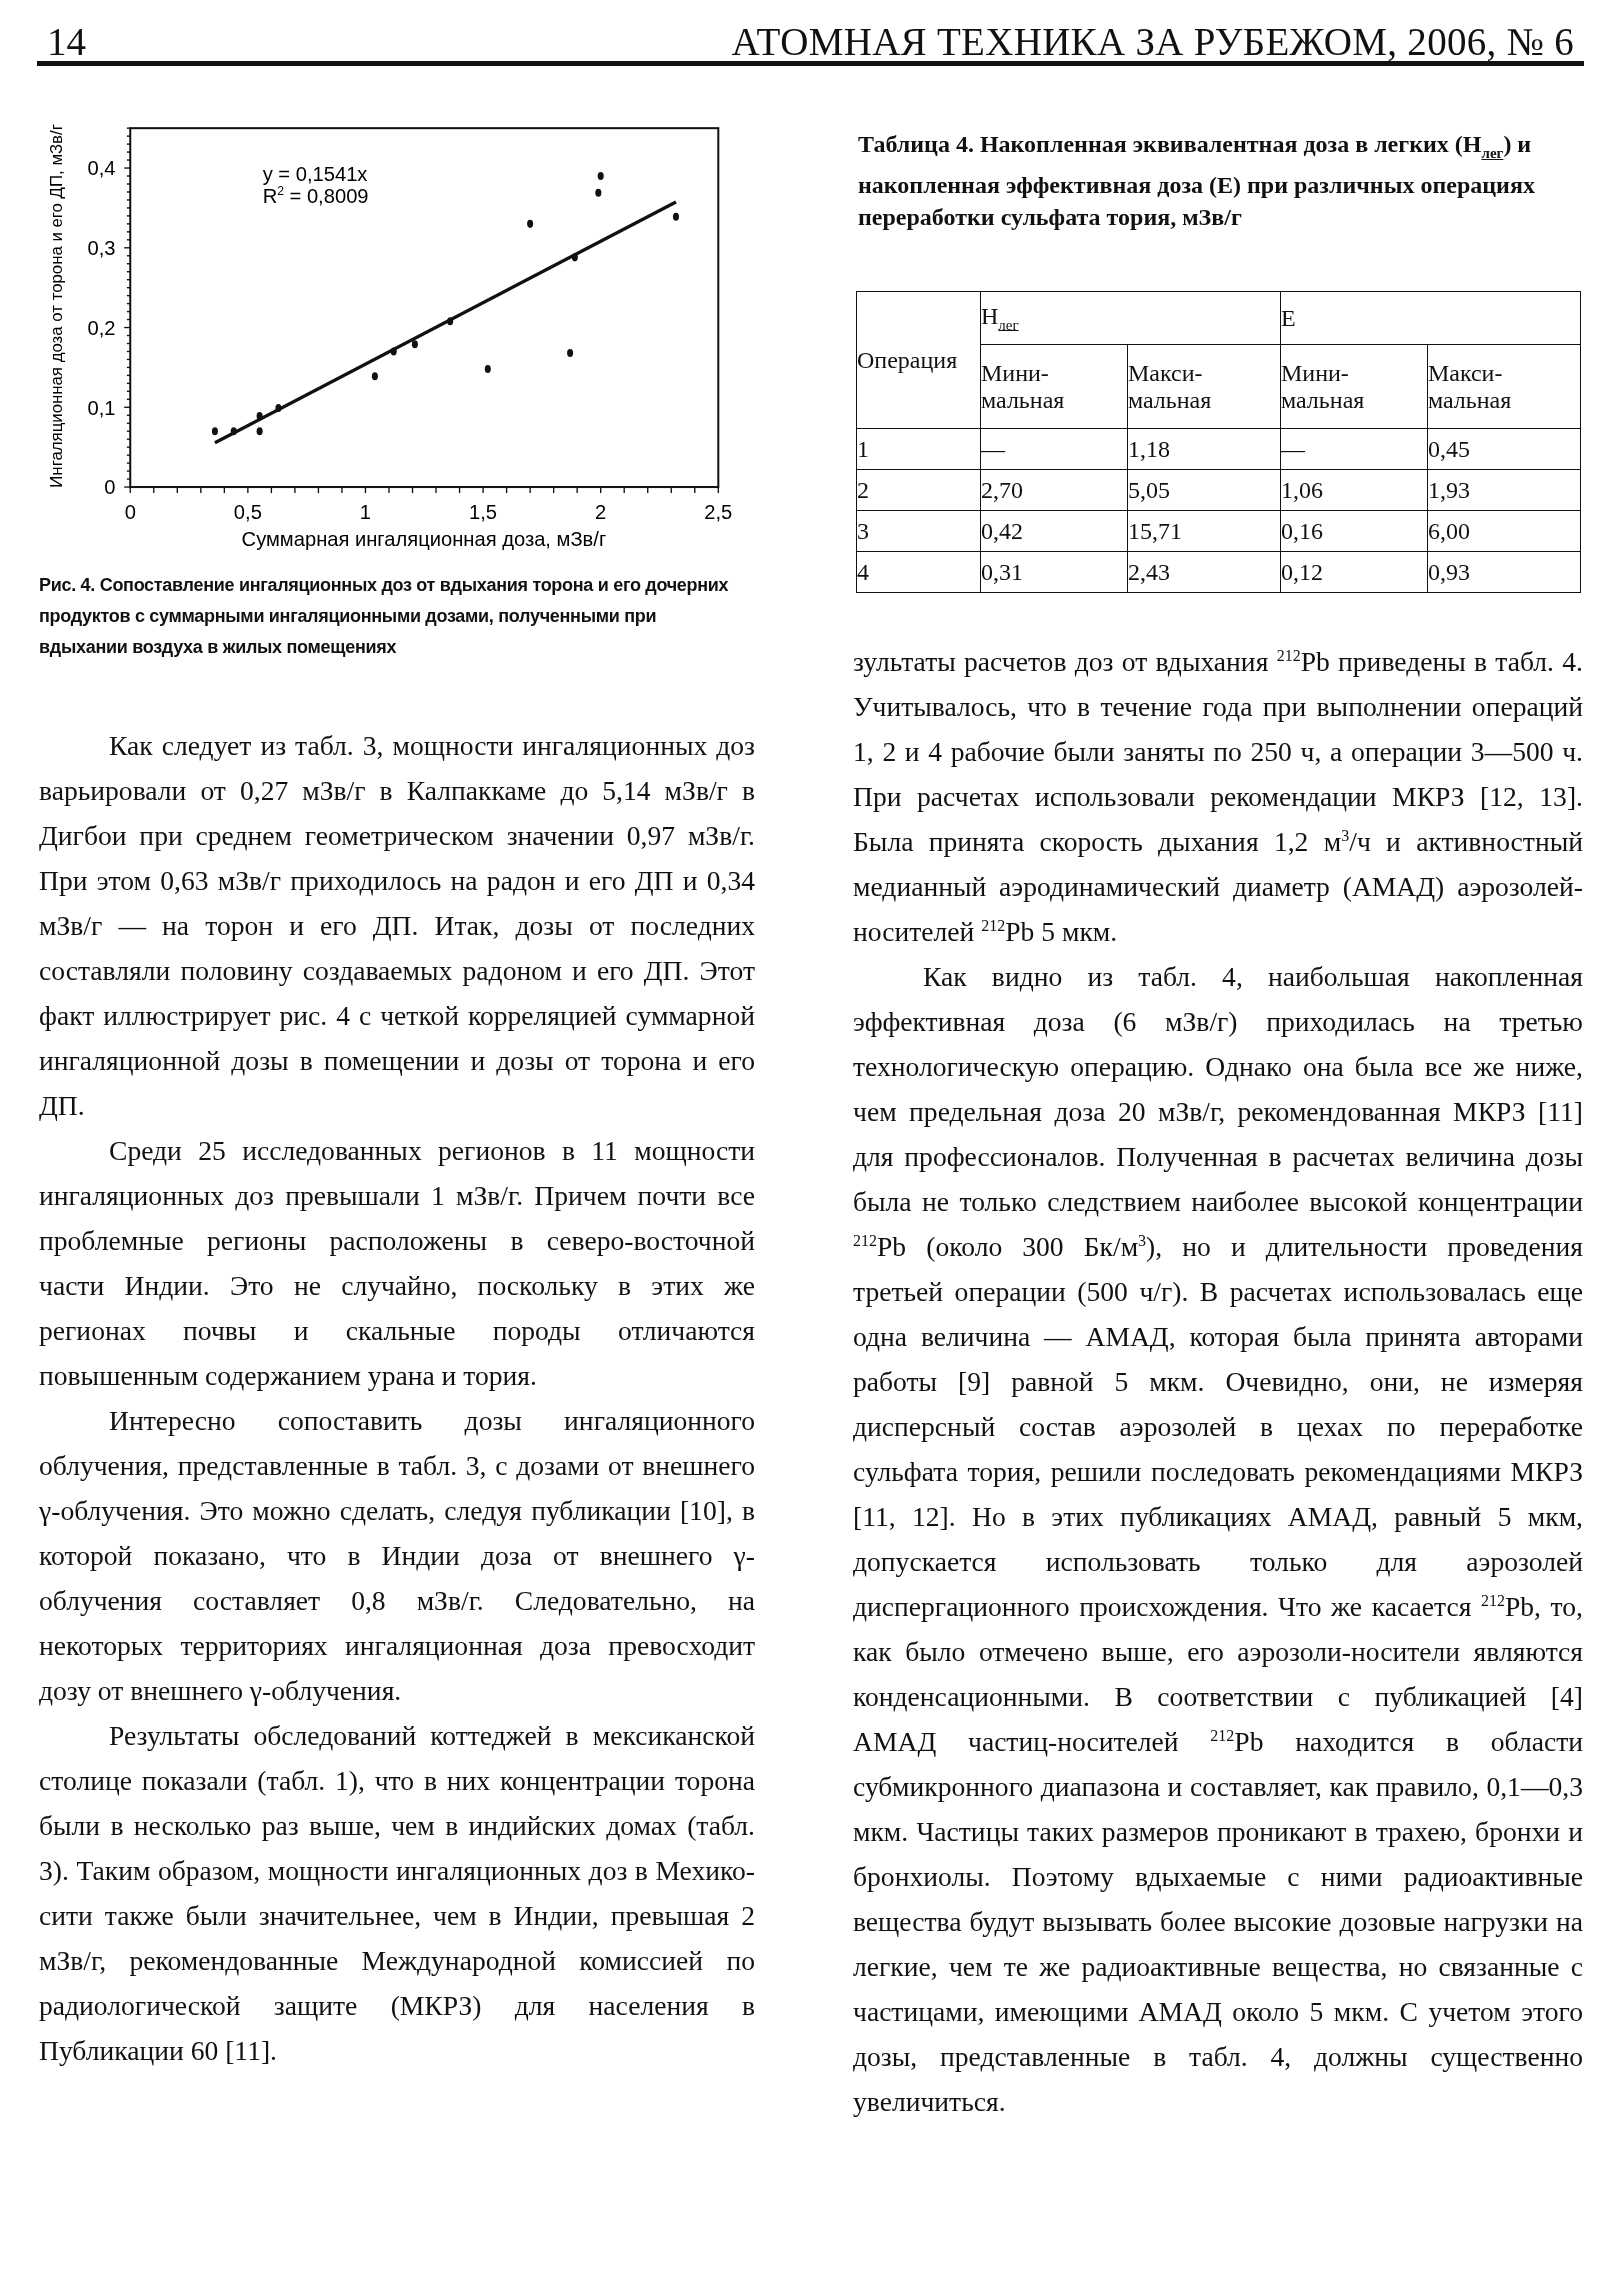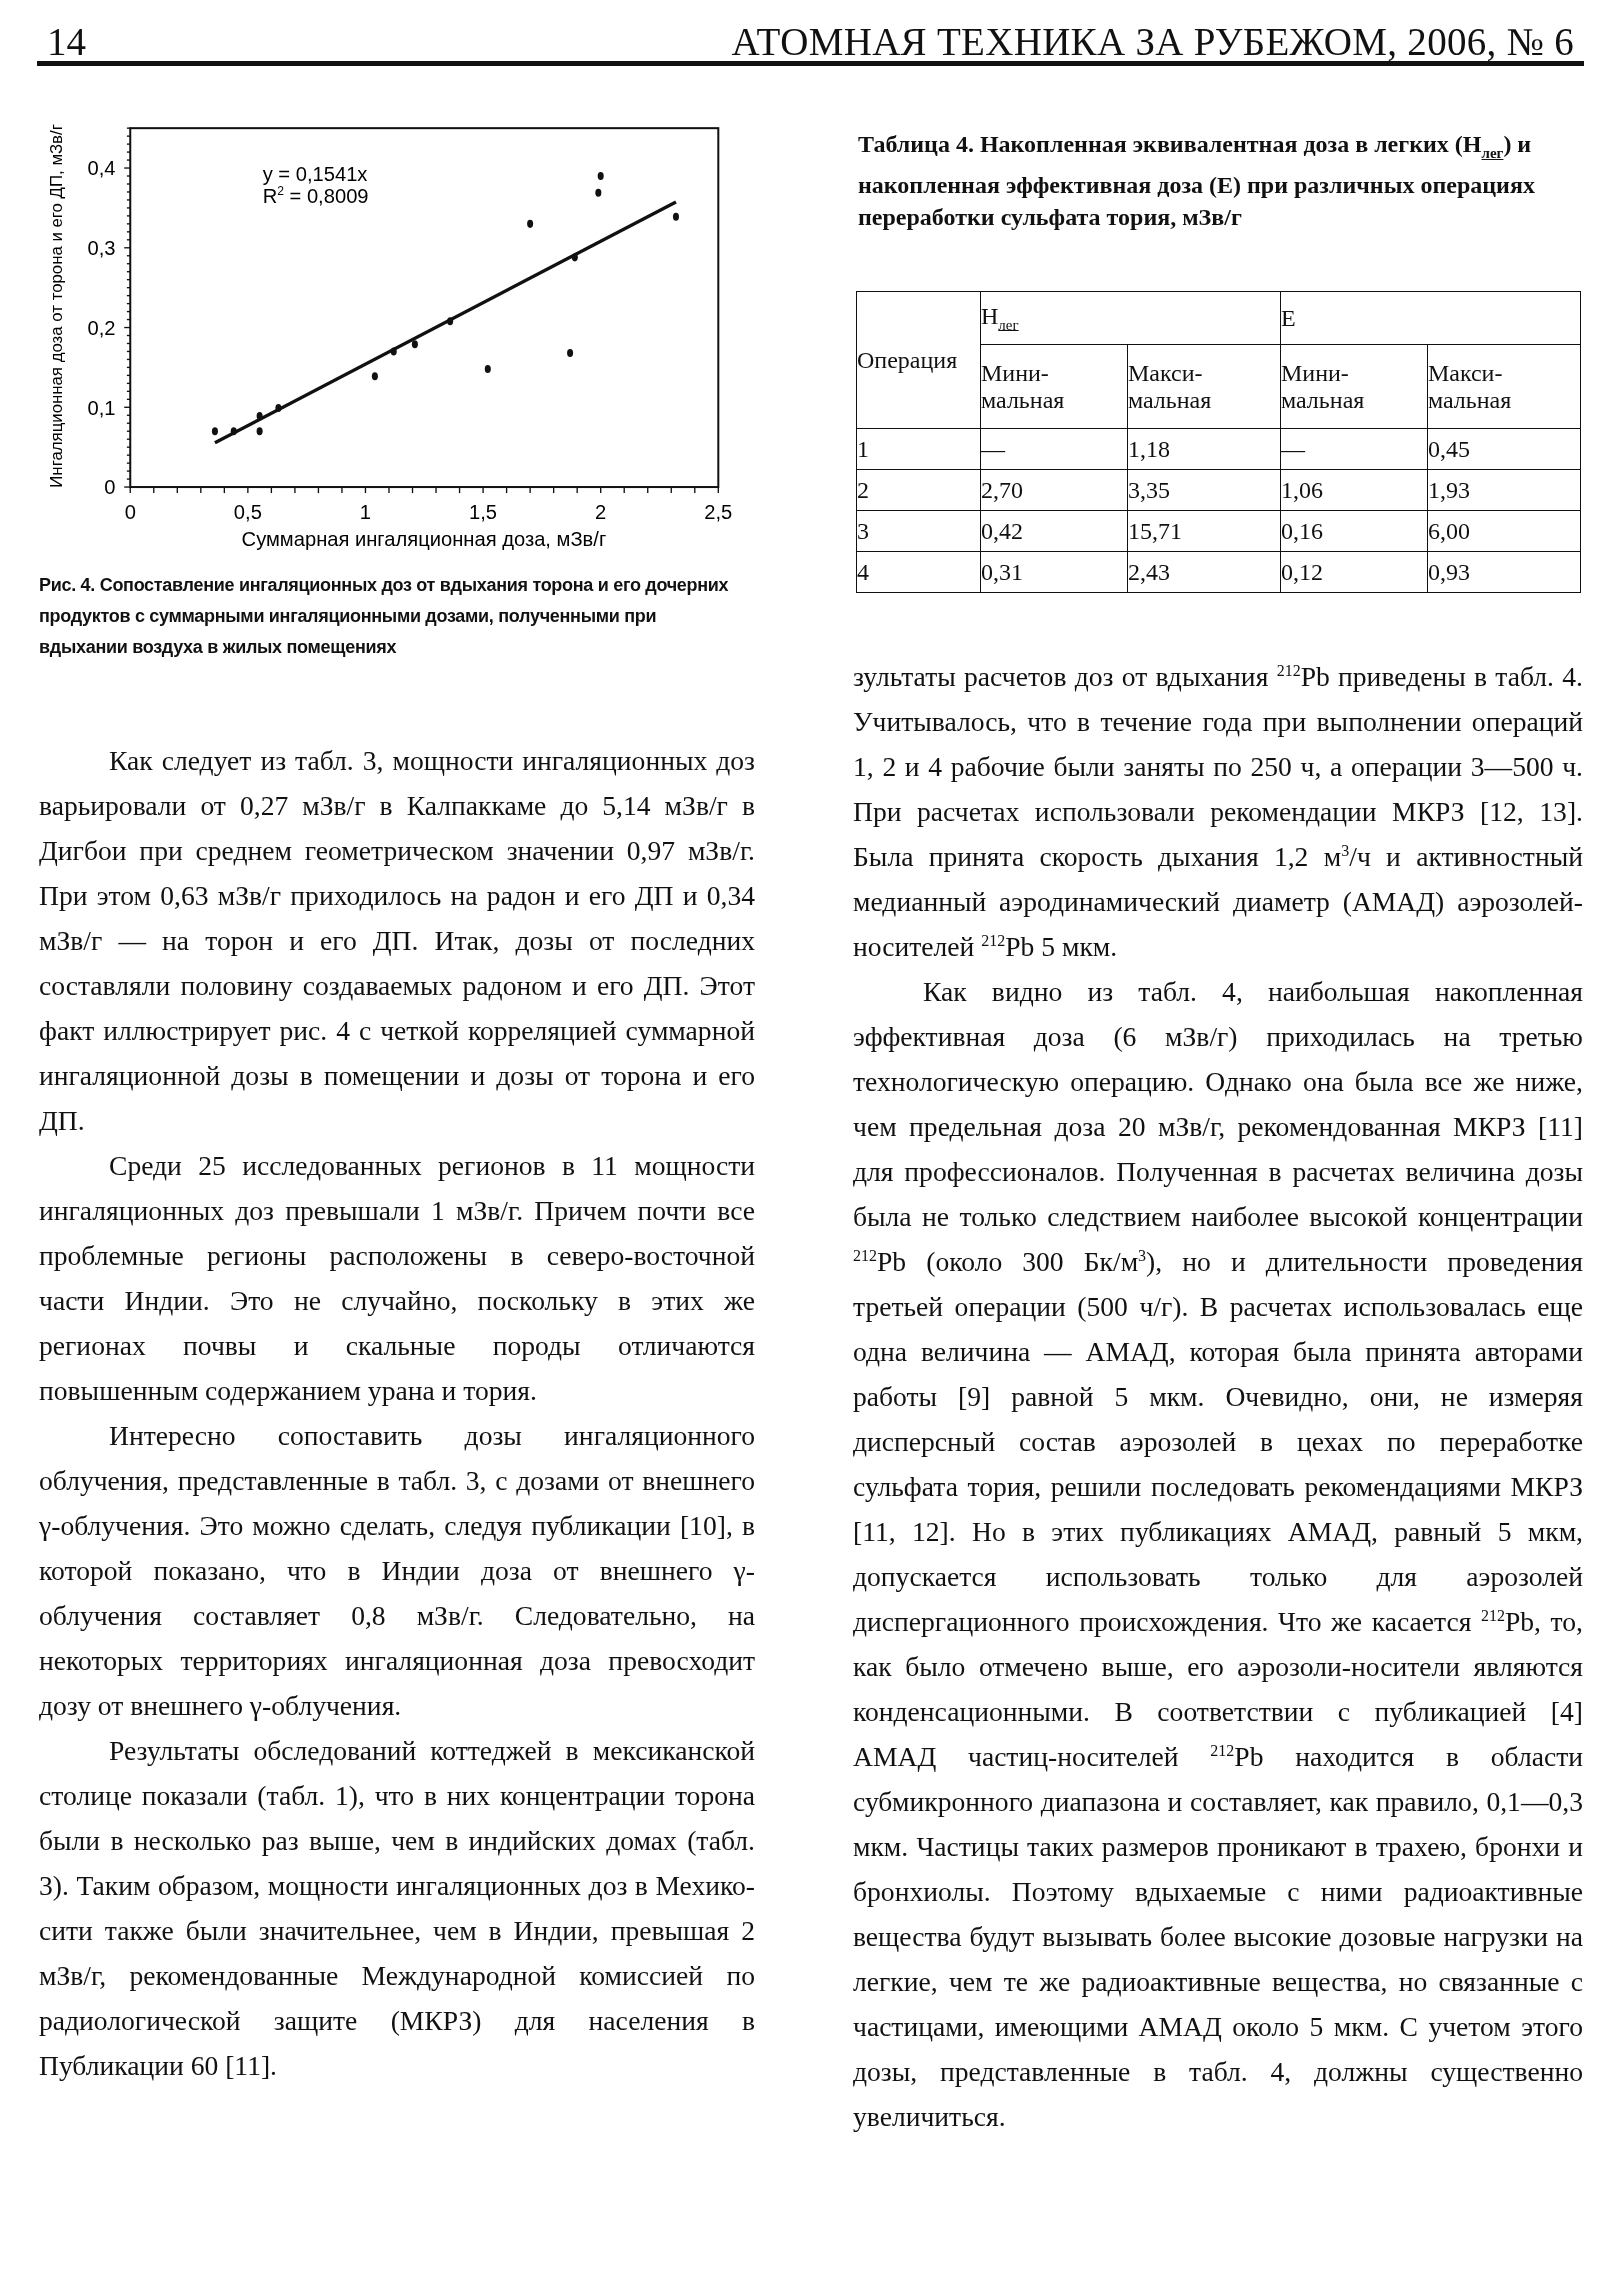--- a/index.html
+++ b/index.html
@@ -14,21 +14,21 @@
   .chart-wrap svg { position:absolute; left:0; top:0; }
   .ytitle { font-family:"Liberation Sans", sans-serif; font-size:25px; }
   .tick-label { font-family:"Liberation Sans", sans-serif; font-size:30px; }
   .xtitle { font-family:"Liberation Sans", sans-serif; font-size:30px; }
   .eqn { font-family:"Liberation Sans", sans-serif; font-size:30px; }
 
   .caption { position:absolute; left:39px; top:570px; width:706px; font-weight:bold;
              font-size:18px; line-height:31px; font-family:"Liberation Sans", sans-serif;
              letter-spacing:-0.3px; }
 
-  .col { position:absolute; font-size:27.6px; line-height:45px; text-align:justify;margin-top:15px; }
+  .col { position:absolute; font-size:27.6px; line-height:45px; text-align:justify; }
   .col p { margin:0; }
   .col p.ind { text-indent:70px; }
   .col-left { left:39px; top:723px; width:716px; }
   .col-right { left:853px; top:639px; width:730px; }
   sup { font-size:16px; line-height:0; vertical-align:super; }
 
   .tbl-title { position:absolute; left:858px; top:128px; width:726px; font-weight:bold;
                font-size:24px; line-height:32px; font-family:"Liberation Serif", serif; }
   table.t4 { position:absolute; left:856px; top:291px; width:725px; border-collapse:collapse;
              font-size:24px; font-family:"Liberation Serif", serif; }
@@ -195,21 +195,21 @@
   <tr class="r">
     <td>1</td>
     <td>—</td>
     <td>1,18</td>
     <td>—</td>
     <td>0,45</td>
   </tr>
   <tr class="r">
     <td>2</td>
     <td>2,70</td>
-    <td>3,35</td>
+    <td>5,05</td>
     <td>1,06</td>
     <td>1,93</td>
   </tr>
   <tr class="r">
     <td>3</td>
     <td>0,42</td>
     <td>15,71</td>
     <td>0,16</td>
     <td>6,00</td>
   </tr>

